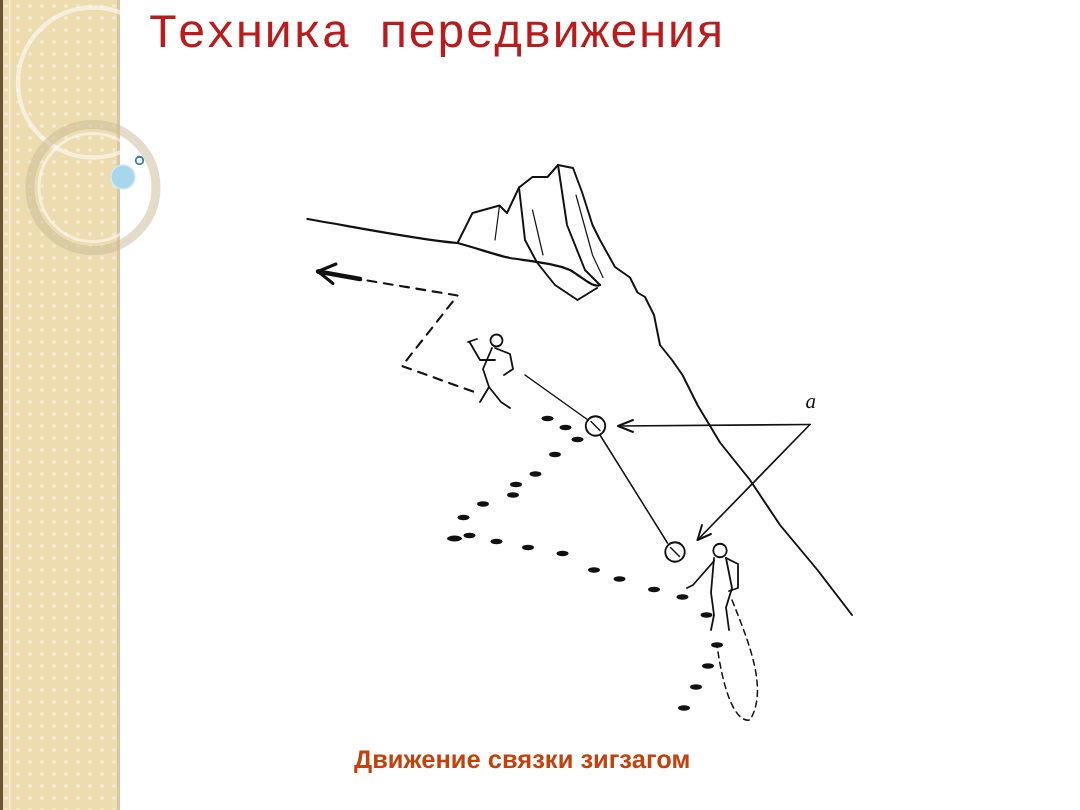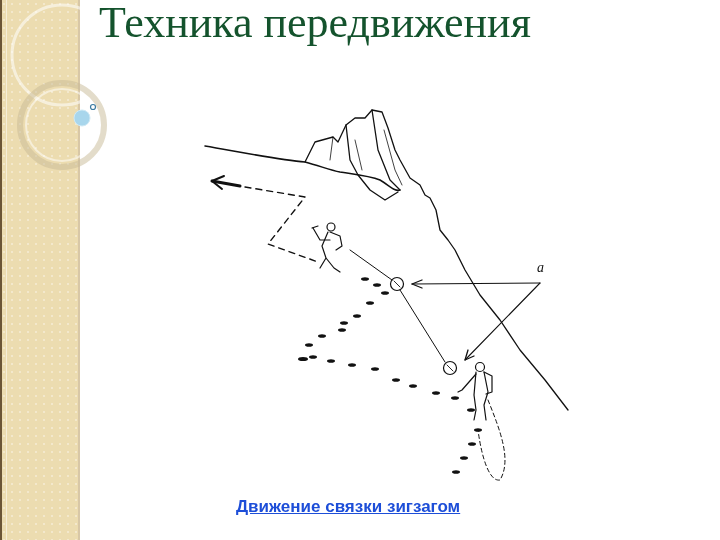--- a/index.html
+++ b/index.html
@@ -4,24 +4,24 @@
 <style>
   html, body { margin: 0; padding: 0; }
   body { width: 720px; height: 540px; position: relative; overflow: hidden; background: #ffffff; font-family: "Liberation Sans", sans-serif; }
   .sidebar { position: absolute; left: 0; top: 0; width: 79px; height: 540px; background: #ecdcb0;
     background-image: radial-gradient(rgba(255,255,255,0.35) 1px, transparent 1.5px);
     background-size: 8px 8px; }
   .sidebar-edge-left { position: absolute; left: 0; top: 0; width: 2px; height: 540px; background: #6b5536; }
   .sidebar-edge-right { position: absolute; left: 78px; top: 0; width: 2px; height: 540px; background: #d8c7a6; }
   .sidebar-inner-line { position: absolute; left: 6px; top: 0; width: 1px; height: 540px; background: rgba(255,255,255,0.5); }
   .deco { position: absolute; left: 0; top: 0; width: 120px; height: 200px; }
-  .title { position: absolute; left: 99px; top: 0px; color: #14532d; font-size: 44px; line-height: 46px; font-family: Liberation Serif, serif; }
+  .title { position: absolute; left: 99px; top: 0px; color: #b91c1c; font-size: 32px; line-height: 46px; font-family: Liberation Mono, monospace; }
   .title span { display: block; white-space: nowrap; }
   .figure { position: absolute; left: 190px; top: 100px; width: 400px; height: 390px; }
-  .caption { position: absolute; left: 236px; top: 497px; color: #1d4ed8; font-weight: bold; font-size: 17px; font-family: "Liberation Sans", sans-serif; white-space: nowrap; text-decoration: underline; }
+  .caption { position: absolute; left: 236px; top: 497px; color: #c2410c; font-weight: bold; font-size: 17px; font-family: "Liberation Sans", sans-serif; white-space: nowrap; }
 </style>
 </head>
 <body>
 
 <div class="sidebar"></div>
 <div class="sidebar-edge-left"></div>
 <div class="sidebar-inner-line"></div>
 <div class="sidebar-edge-right"></div>
 
 <svg class="deco" viewBox="0 0 120 200">

